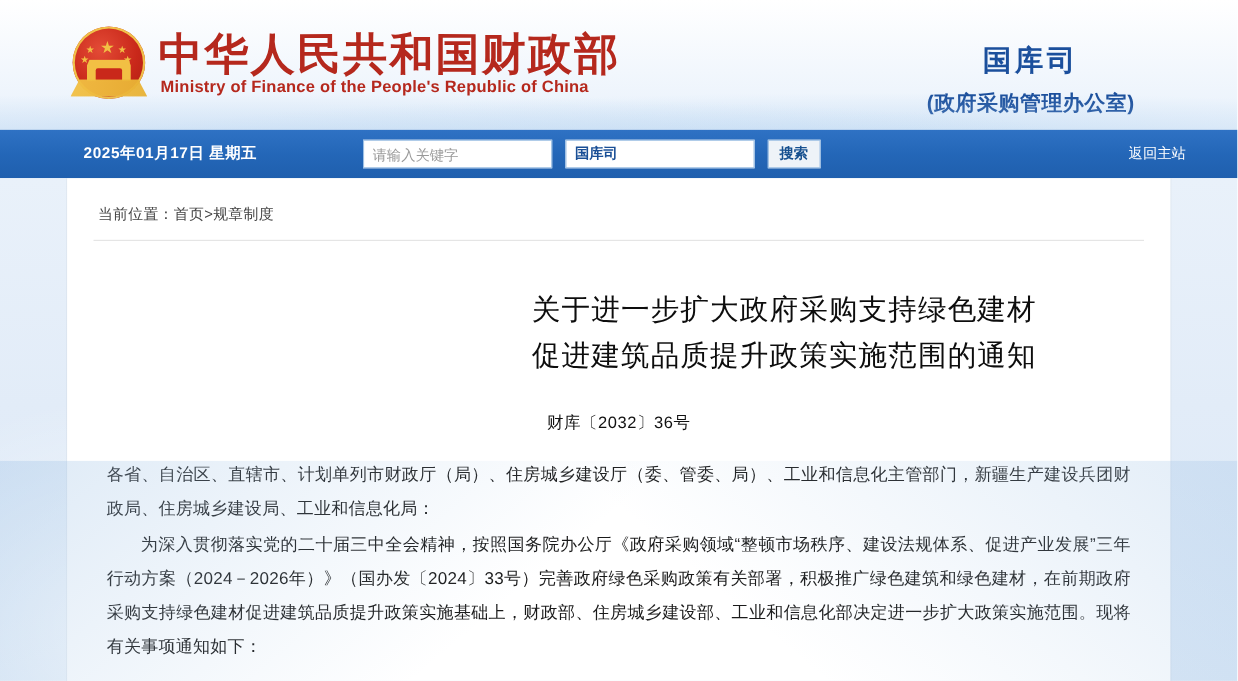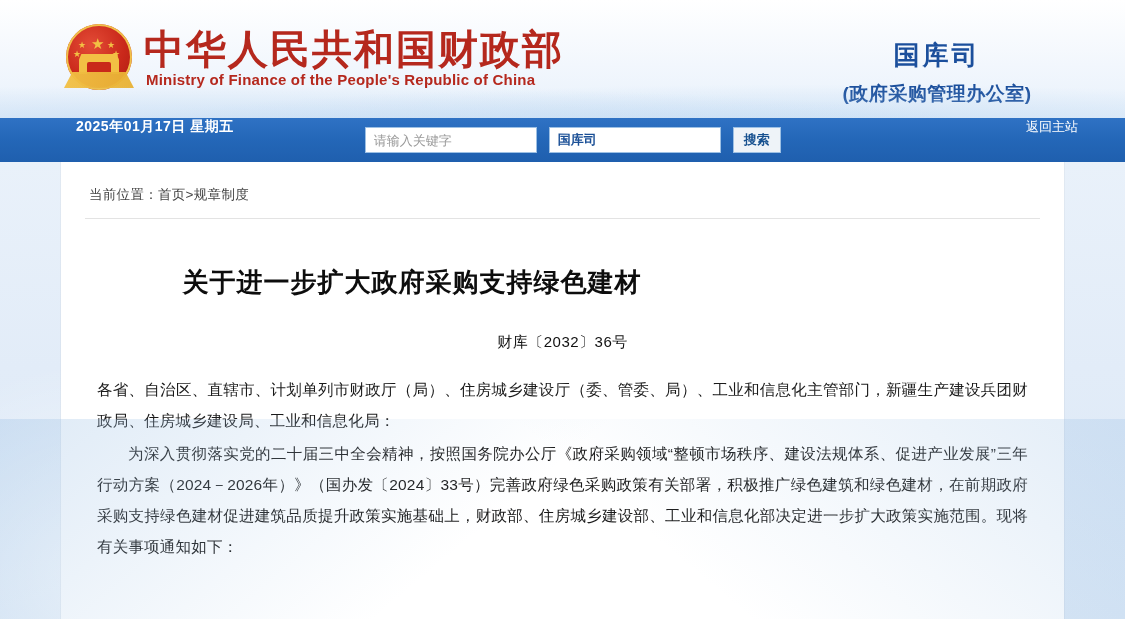--- a/index.html
+++ b/index.html
@@ -123,21 +123,21 @@
     color: #1b4f9c;
     letter-spacing: .5px;
   }
 
   
   .navbar {
     position: relative;
     height: 44px;
     background: linear-gradient(180deg, #2f72c4 0%, #2467b8 48%, #1f5fae 100%);
     display: flex;
-    gap: 35px;
+    align-items: center;
   }
   .navdate {
     color: #fff;
     font-size: 14px;
     font-weight: bold;
     margin-left: 76px;
     letter-spacing: .5px;
     white-space: nowrap;
   }
   .search-wrap {
@@ -235,24 +235,24 @@
   .breadcrumb .crumb-path { color: #444; }
   .divider {
     margin: 14px 24px 0 24px;
     height: 1px;
     background: #e3e3e3;
   }
 
   .doc-title {
     margin: 42px auto 0 auto;
     width: 760px;
-    text-align: left;
+    text-align: right;
     font-family: "DejaVu Sans", "Liberation Sans", sans-serif;
     font-size: 26px;
-    font-weight: bold;
+    font-weight: normal;
     color: #0d0d0d;
     line-height: 1.62;
     letter-spacing: 1px;
   }
   .doc-number {
     margin-top: 30px;
     text-align: center;
     font-size: 15px;
     color: #111;
     letter-spacing: .5px;
@@ -303,20 +303,21 @@
 <div class="page">
   <div class="content-card">
 
     <div class="breadcrumb">
       <span>当前位置：</span><span class="crumb-path">首页&gt;规章制度</span>
     </div>
     <div class="divider"></div>
 
     <div class="doc-title">
       <div>关于进一步扩大政府采购支持绿色建材</div>
+      <div>促进建筑品质提升政策实施范围的通知</div>
     </div>
 
     <div class="doc-number">财库〔2032〕36号</div>
 
     <div class="doc-body">
       <p>各省、自治区、直辖市、计划单列市财政厅（局）、住房城乡建设厅（委、管委、局）、工业和信息化主管部门，新疆生产建设兵团财政局、住房城乡建设局、工业和信息化局：</p>
       <p class="indent">为深入贯彻落实党的二十届三中全会精神，按照国务院办公厅《政府采购领域“整顿市场秩序、建设法规体系、促进产业发展”三年行动方案（2024－2026年）》（国办发〔2024〕33号）完善政府绿色采购政策有关部署，积极推广绿色建筑和绿色建材，在前期政府采购支持绿色建材促进建筑品质提升政策实施基础上，财政部、住房城乡建设部、工业和信息化部决定进一步扩大政策实施范围。现将有关事项通知如下：</p>
     </div>
 
   </div>

